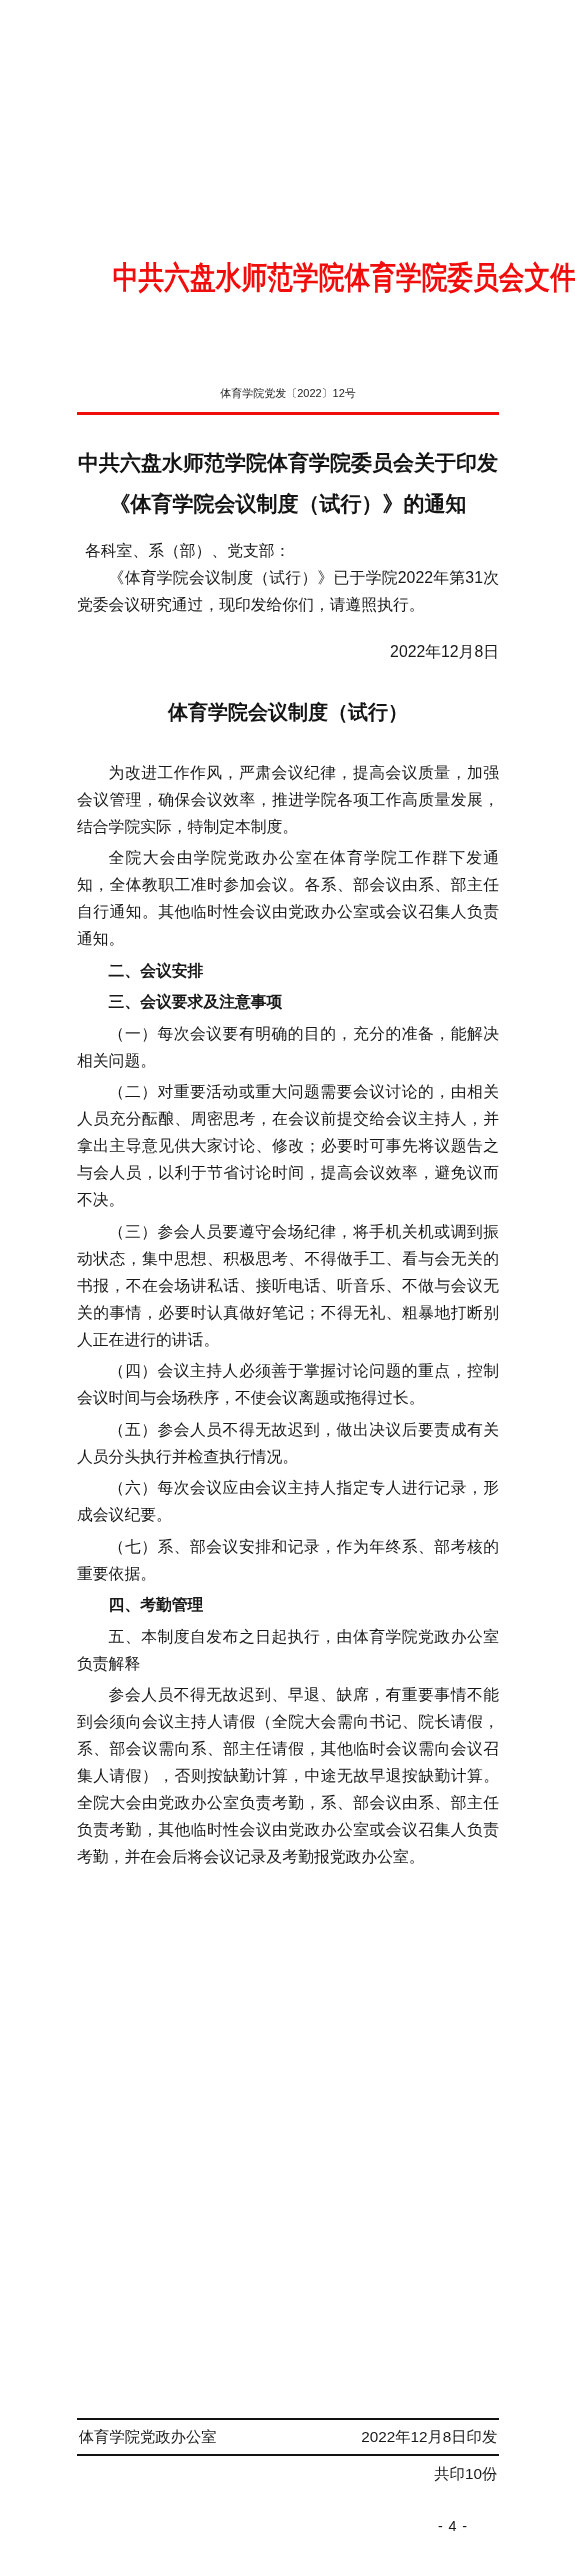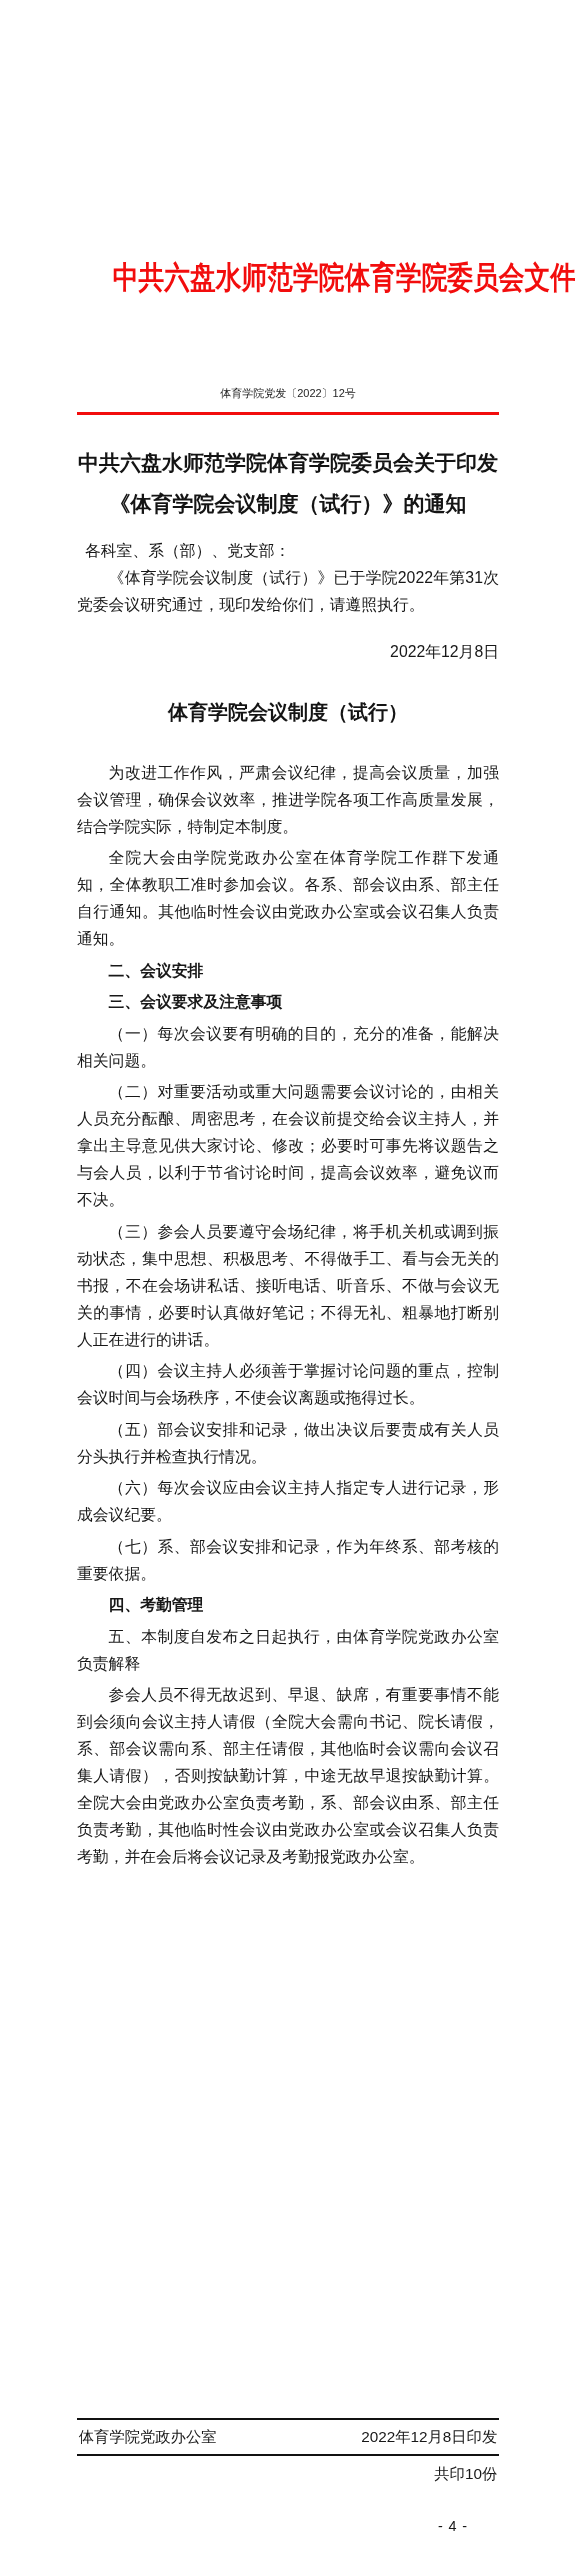--- a/index.html
+++ b/index.html
@@ -140,21 +140,21 @@
 
     <div class="sections" id="sections">
         <p>为改进工作作风，严肃会议纪律，提高会议质量，加强会议管理，确保会议效率，推进学院各项工作高质量发展，结合学院实际，特制定本制度。</p>
         <p>全院大会由学院党政办公室在体育学院工作群下发通知，全体教职工准时参加会议。各系、部会议由系、部主任自行通知。其他临时性会议由党政办公室或会议召集人负责通知。</p>
         <p class="heading">二、会议安排</p>
         <p class="heading">三、会议要求及注意事项</p>
         <p>（一）每次会议要有明确的目的，充分的准备，能解决相关问题。</p>
         <p>（二）对重要活动或重大问题需要会议讨论的，由相关人员充分酝酿、周密思考，在会议前提交给会议主持人，并拿出主导意见供大家讨论、修改；必要时可事先将议题告之与会人员，以利于节省讨论时间，提高会议效率，避免议而不决。</p>
         <p>（三）参会人员要遵守会场纪律，将手机关机或调到振动状态，集中思想、积极思考、不得做手工、看与会无关的书报，不在会场讲私话、接听电话、听音乐、不做与会议无关的事情，必要时认真做好笔记；不得无礼、粗暴地打断别人正在进行的讲话。</p>
         <p>（四）会议主持人必须善于掌握讨论问题的重点，控制会议时间与会场秩序，不使会议离题或拖得过长。</p>
-        <p>（五）部会议安排和记录，做出决议后要责成有关人员分头执行并检查执行情况。</p>
+        <p>（五）参会人员不得无故迟到，做出决议后要责成有关人员分头执行并检查执行情况。</p>
         <p>（六）每次会议应由会议主持人指定专人进行记录，形成会议纪要。</p>
         <p>（七）系、部会议安排和记录，作为年终系、部考核的重要依据。</p>
         <p class="heading">四、考勤管理</p>
         <p>五、本制度自发布之日起执行，由体育学院党政办公室负责解释</p>
         <p>参会人员不得无故迟到、早退、缺席，有重要事情不能到会须向会议主持人请假（全院大会需向书记、院长请假，系、部会议需向系、部主任请假，其他临时会议需向会议召集人请假），否则按缺勤计算，中途无故早退按缺勤计算。全院大会由党政办公室负责考勤，系、部会议由系、部主任负责考勤，其他临时性会议由党政办公室或会议召集人负责考勤，并在会后将会议记录及考勤报党政办公室。</p>
       </div>
 
   </div>
 
   <div class="footer">

